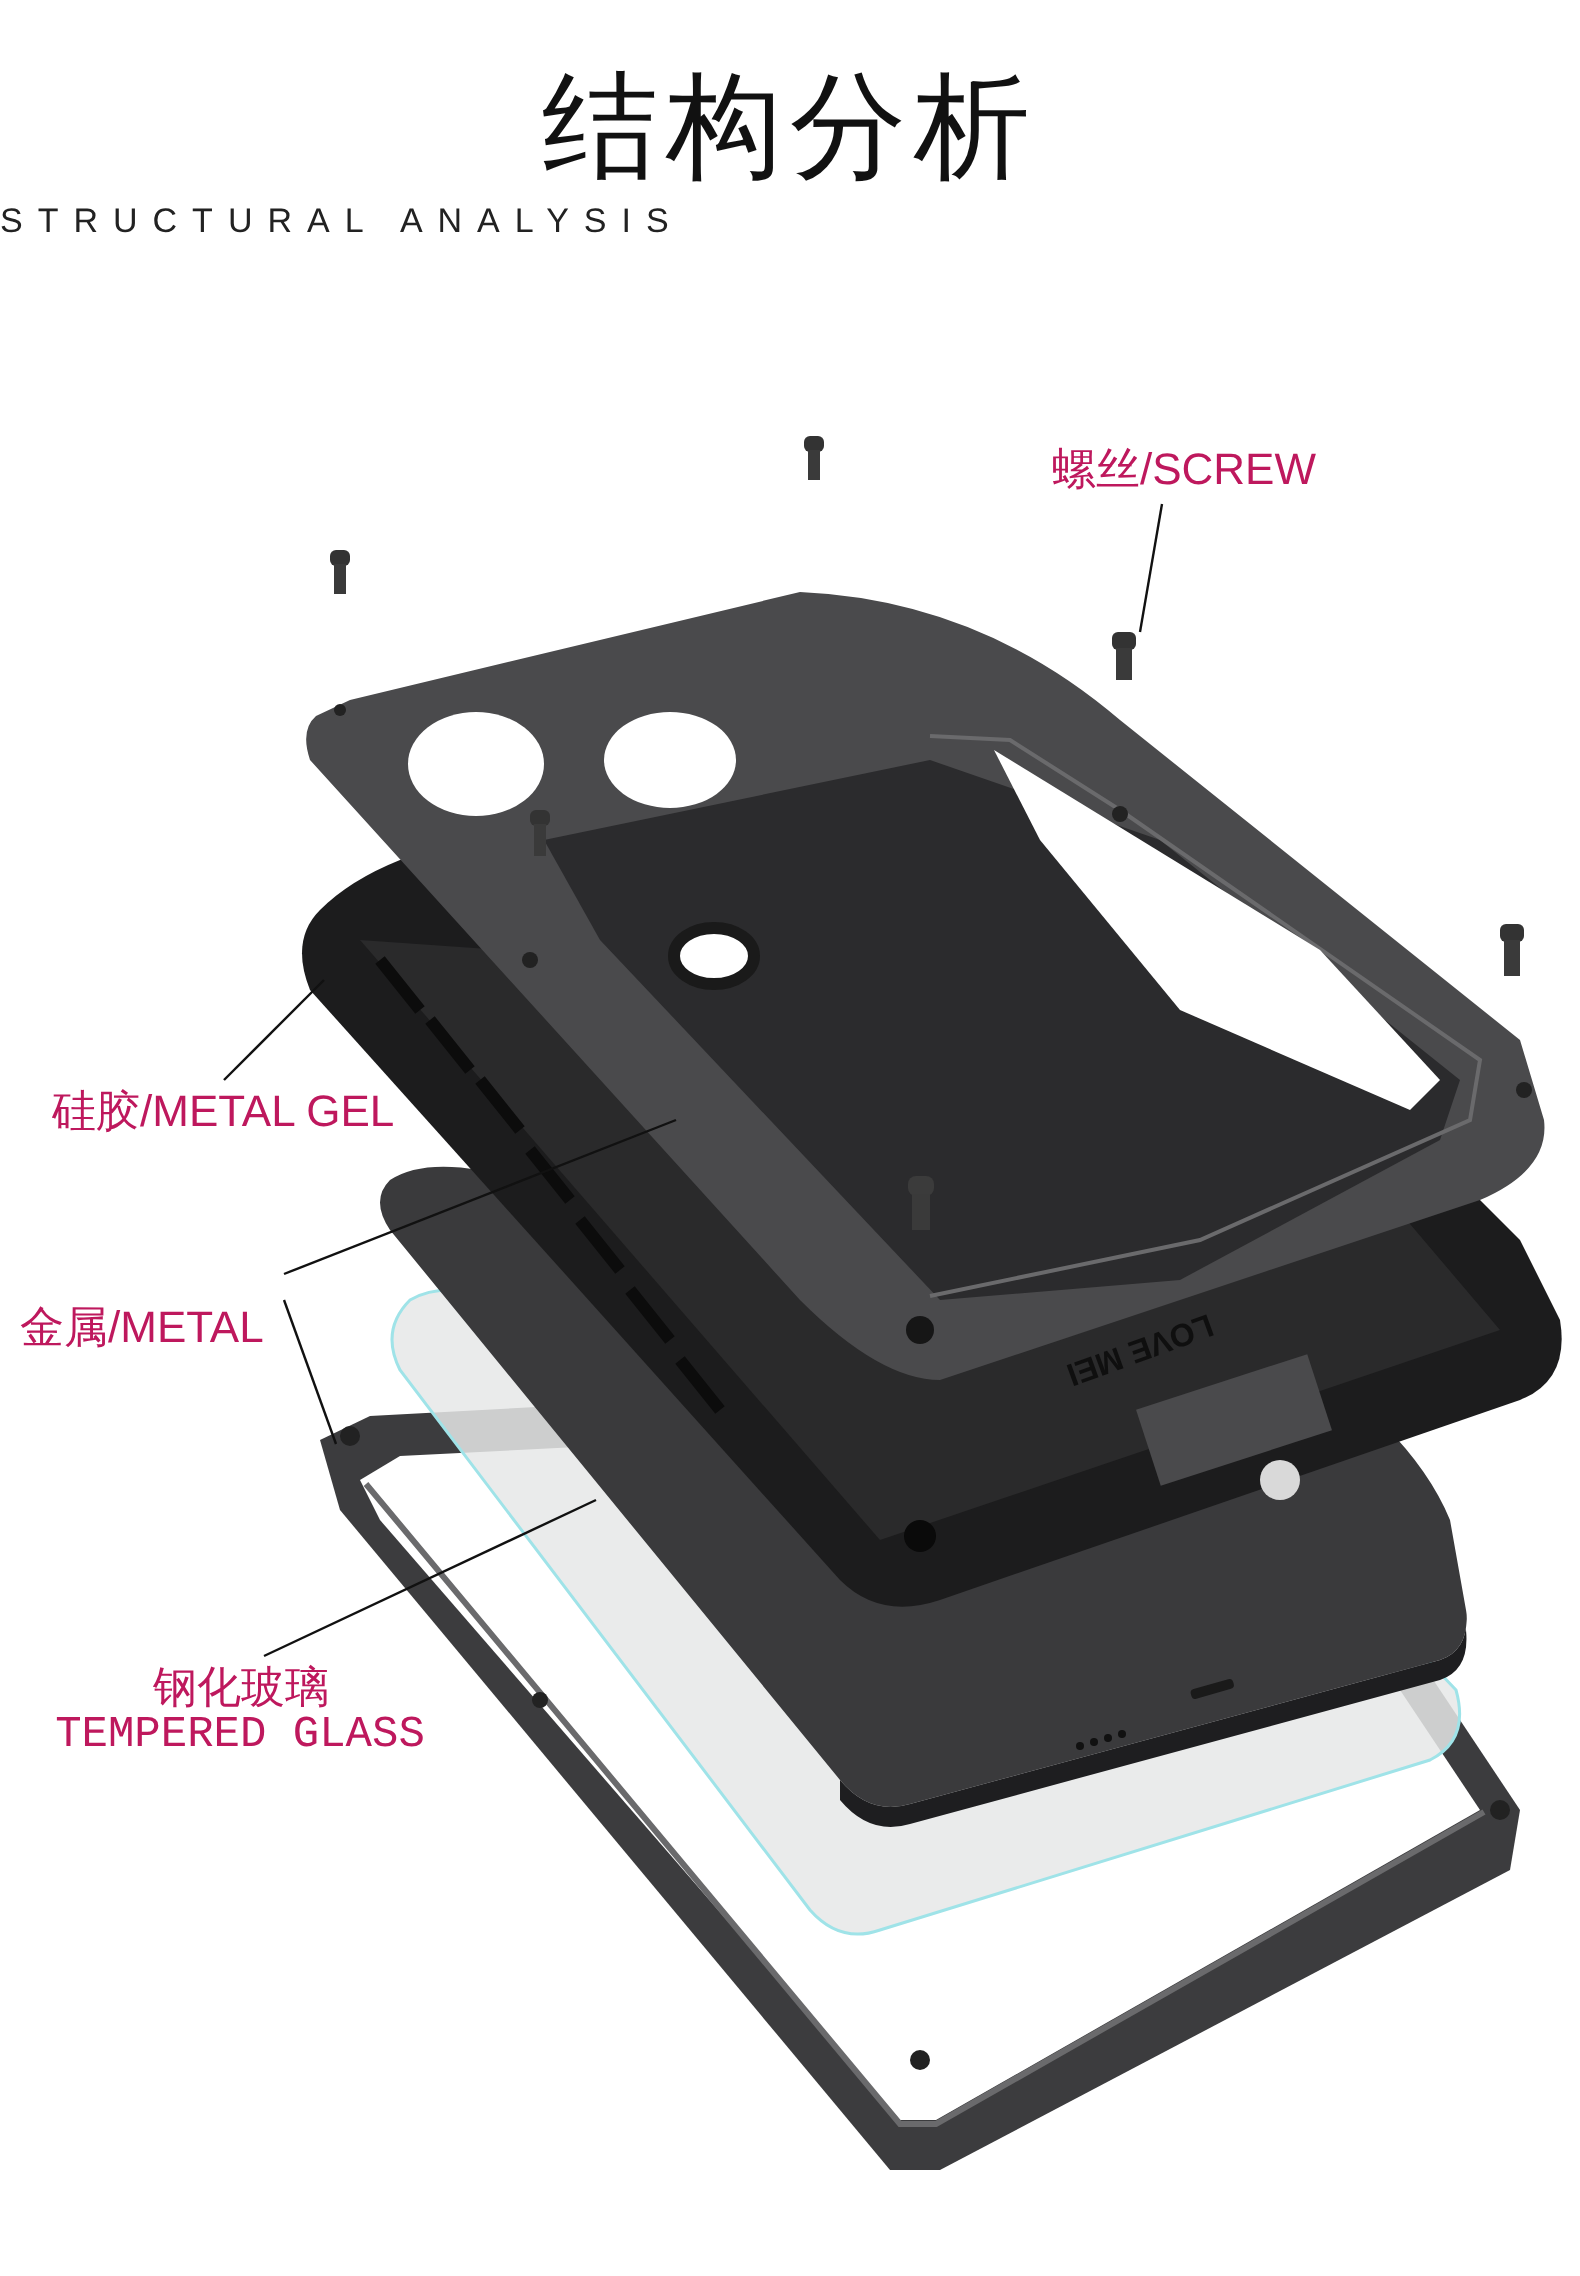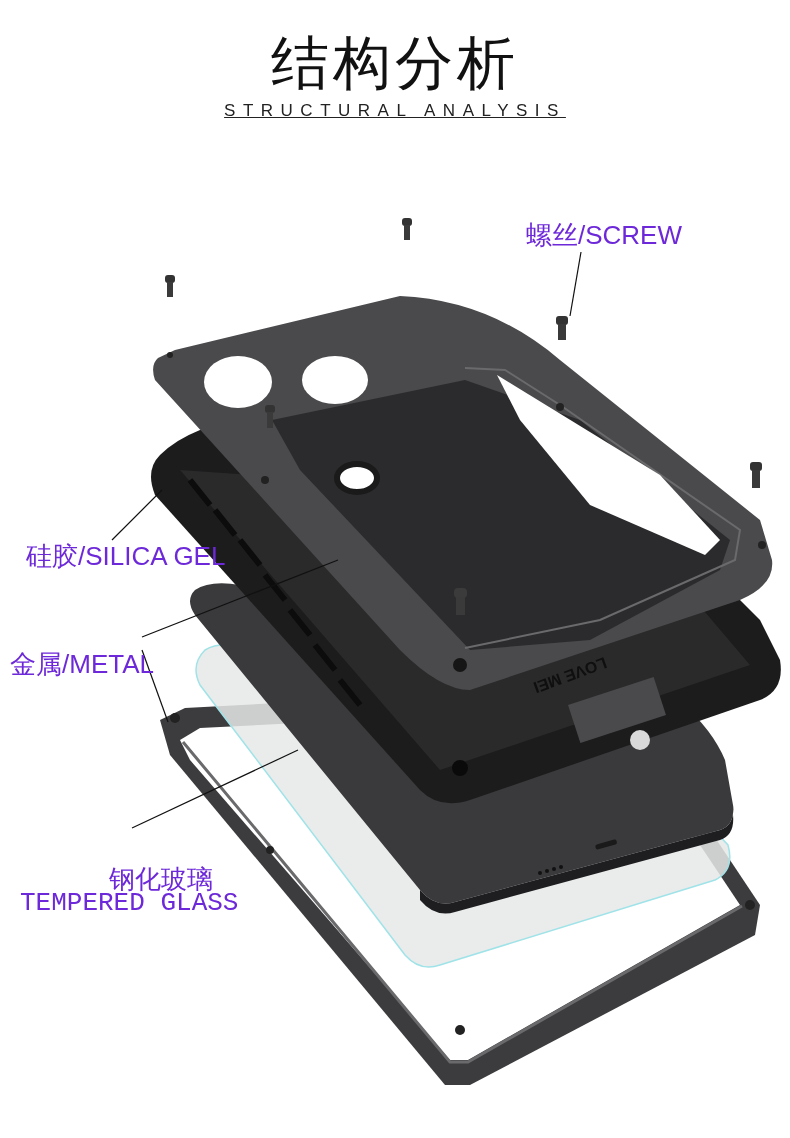--- a/index.html
+++ b/index.html
@@ -1,21 +1,21 @@
 <!DOCTYPE html>
 <html><head>
 <meta charset="utf-8">
 <style>
   html, body { margin:0; padding:0; background:#ffffff; }
   body { width:790px; height:1138px; position:relative; overflow:hidden; font-family:"DejaVu Sans", sans-serif; color:#111; }
   .title { position:absolute; left:0; width:790px; top:28px; text-align:center; font-size:58px; line-height:70px; letter-spacing:4px; font-weight:normal; }
-  .subtitle { position:absolute; left:0; width:790px; top:101px; text-align:center; font-family:"Liberation Sans", sans-serif; font-size:17px; letter-spacing:7.5px; color:#222;text-decoration:underline; }
+  .subtitle { position:absolute; left:0; width:790px; top:101px; font-family:"Liberation Sans", sans-serif; font-size:17px; letter-spacing:7.5px; color:#222; }
   svg.diagram { position:absolute; left:0; top:0; }
-  .label { position:absolute; font-family:"Liberation Sans", sans-serif; font-size:26px; color:#6d28d9; white-space:nowrap; line-height:24px; }
-  .label.center { text-align:right;margin-top:35px; }
+  .label { position:absolute; font-family:"Liberation Sans", sans-serif; font-size:22px; color:#be185d; white-space:nowrap; line-height:24px; }
+  .label.center { text-align:center; }
 </style>
 </head>
 <body>
 
 <div class="title">结构分析</div>
 <div class="subtitle">STRUCTURAL ANALYSIS</div>
 
 <svg class="diagram" width="790" height="1138" viewBox="0 0 790 1138">
 
   <g>
@@ -97,16 +97,16 @@
   <g stroke="#111" stroke-width="1.2" fill="none">
     <line x1="581" y1="252" x2="570" y2="316"></line>
     <line x1="112" y1="540" x2="162" y2="490"></line>
     <line x1="142" y1="637" x2="338" y2="560"></line>
     <line x1="142" y1="650" x2="168" y2="722"></line>
     <line x1="132" y1="828" x2="298" y2="750"></line>
   </g>
 </svg>
 
 <div class="label" style="left:526px; top:223px;">螺丝/SCREW</div>
-<div class="label" style="left:26px; top:544px;">硅胶/SILICA GEL</div>
+<div class="label" style="left:26px; top:544px;">硅胶/METAL GEL</div>
 <div class="label" style="left:10px; top:652px;">金属/METAL</div>
 <div class="label center" style="left:28px; width:185px; top:832px;">钢化玻璃</div>
 <div class="label center" style="left:20px; width:200px; top:856px;font-family:Liberation Mono, monospace;">TEMPERED GLASS</div>
 
 </body></html>

